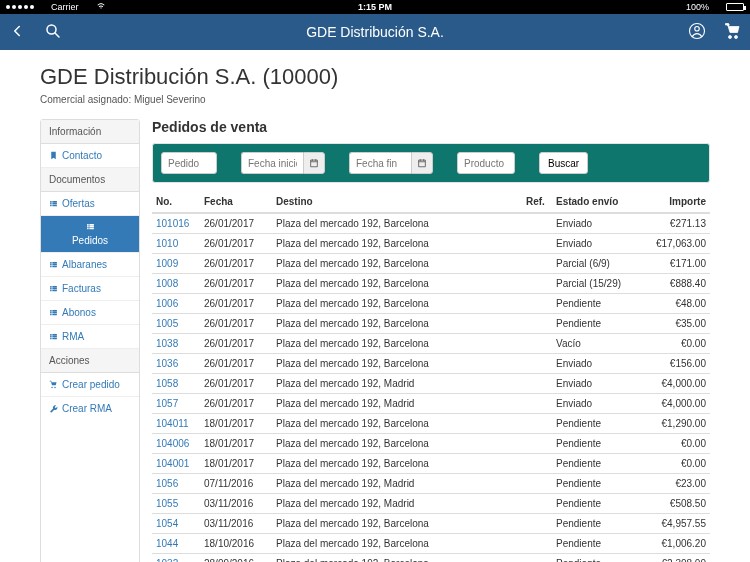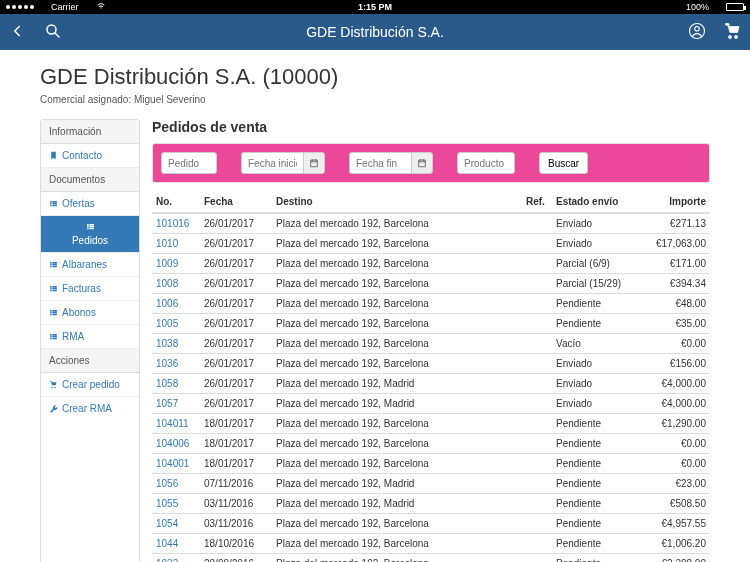--- a/index.html
+++ b/index.html
@@ -35,21 +35,21 @@
     .sidebar-item.active { background: #337ab7; color: #fff; flex-direction: column; }
     .sidebar-item:last-child { border-bottom: none; }
     .side-icon { width: 9px; height: 9px; display: inline-flex; }
     .side-icon svg { width: 9px; height: 9px; }
     
     
     .main { flex: 1; min-width: 0; }
     .main-title { font-size: 14px; font-weight: 700; margin-bottom: 8px; }
     
     
-    .filter-bar { background: #ec4899; border: 1px solid #e3e3e3; border-radius: 3px; padding: 8px; display: flex; gap: 24px; margin-bottom: 8px; align-items: center;}
+    .filter-bar { background: #0f766e; border: 1px solid #e3e3e3; border-radius: 3px; padding: 8px; display: flex; gap: 24px; margin-bottom: 8px; align-items: center;}
     .filter-input { border: 1px solid #ccc; border-radius: 3px; padding: 4px 6px; font-size: 10px; color: #555; background: #fff; height: 22px; }
     .filter-input.pedido { width: 56px; }
     .filter-input.fecha { width: 62px; border-radius: 3px 0 0 3px; border-right: none; }
     .cal-addon { border: 1px solid #ccc; background: #eee; width: 22px; height: 22px; display: flex; align-items: center; justify-content: center; border-radius: 0 3px 3px 0; }
     .cal-addon svg { width: 10px; height: 10px; fill: #555; }
     .filter-input.producto { width: 58px; }
     .btn-search { border: 1px solid #ccc; background: #fff; border-radius: 3px; padding: 4px 8px; font-size: 10px; cursor: pointer; height: 22px; }
     
     
     .table { width: 100%; border-collapse: collapse; font-size: 10px; }
@@ -266,21 +266,21 @@
               <td></td>
               <td>Parcial (6/9)</td>
               <td class="right">€171.00</td>
             </tr>
             <tr>
               <td class="link"><a href="#">1008</a></td>
               <td>26/01/2017</td>
               <td>Plaza del mercado 192, Barcelona</td>
               <td></td>
               <td>Parcial (15/29)</td>
-              <td class="right">€394.34</td>
+              <td class="right">€888.40</td>
             </tr>
             <tr>
               <td class="link"><a href="#">1006</a></td>
               <td>26/01/2017</td>
               <td>Plaza del mercado 192, Barcelona</td>
               <td></td>
               <td>Pendiente</td>
               <td class="right">€48.00</td>
             </tr>
             <tr>

